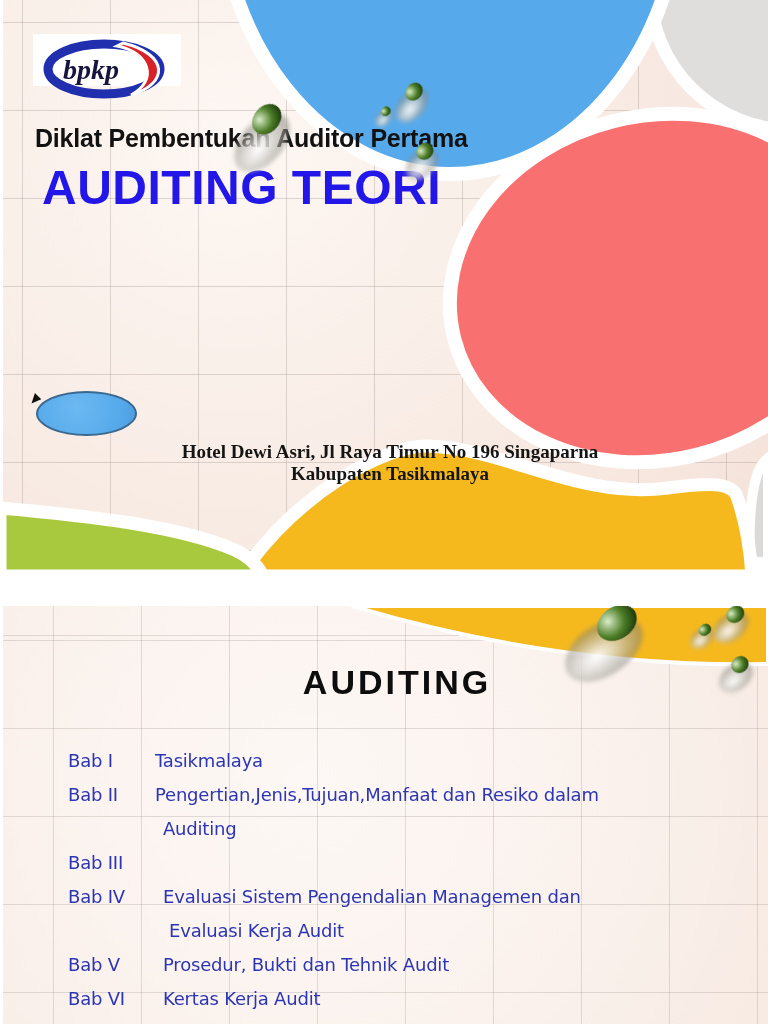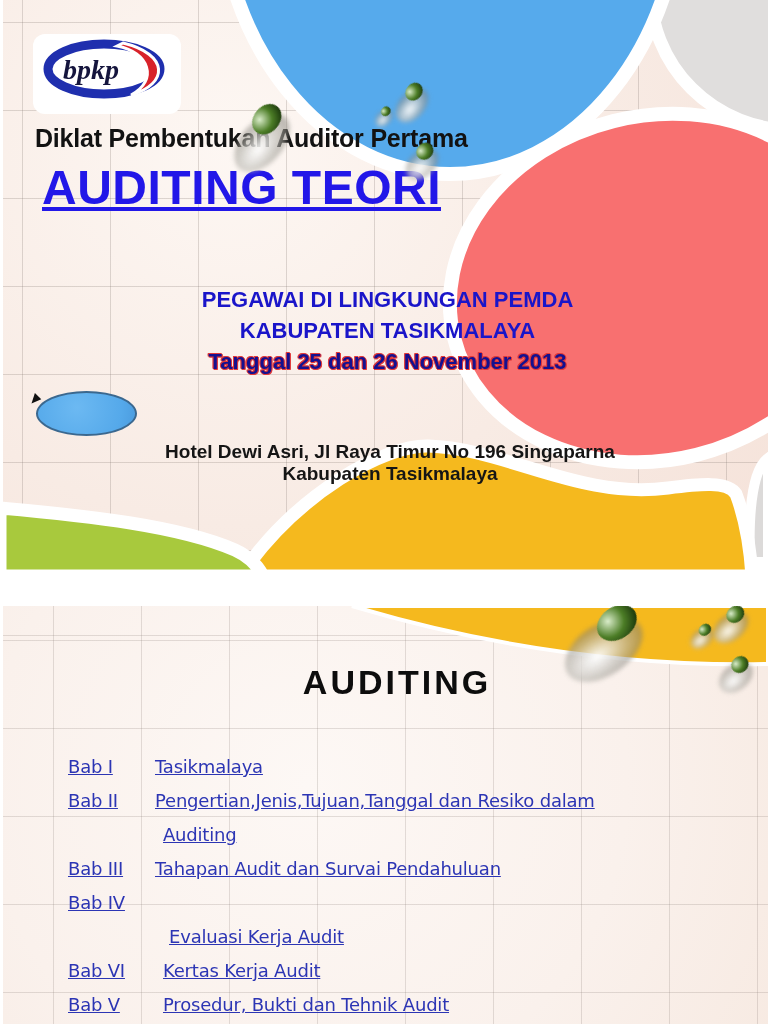--- a/index.html
+++ b/index.html
@@ -21,49 +21,49 @@
       repeating-linear-gradient(to bottom, rgba(130,118,112,.22) 0 1px, transparent 1px 88px),
       radial-gradient(circle at 40% 40%, #fdf8f5 0%, #faf1ec 60%, #f7eae2 100%);
     background-position:53px 0,0 34px,0 0;}
   .page-gap{position:absolute;left:0;top:575px;width:482px;height:5px;background:#fff;}
   .edge-strip{position:absolute;left:0;top:0;width:3px;height:1024px;background:#fff;}
   .corner-notch{position:absolute;left:747px;top:557px;width:21px;height:19px;background:#fff;}
 
   .shapes{position:absolute;left:0;top:0;}
 
   
-  .logo-box{position:absolute;left:33px;top:34px;width:148px;height:80px;background:#fff;border-radius:12px;}
+  .logo-box{position:absolute;left:33px;top:34px;width:148px;height:52px;background:#fff;}
 
   
   .s1-heading{position:absolute;left:35px;top:124px;font-size:25px;font-weight:bold;
     color:#121212;letter-spacing:-.2px;white-space:nowrap;}
   .s1-title{position:absolute;left:42px;top:160px;font-size:48px;font-weight:bold;
-    color:#2217e8;letter-spacing:.5px;white-space:nowrap;text-decoration:underline;}
+    color:#2217e8;letter-spacing:.5px;white-space:nowrap;}
   .s1-sub{position:absolute;left:115px;top:284px;width:545px;text-align:center;
     font-size:22px;font-weight:bold;line-height:31px;color:#1a15c9;}
   .s1-date{color:#14108f;
     text-shadow:-1px 0 0 #e03a3a,1px 0 0 #e03a3a,0 -1px 0 #e03a3a,0 1px 0 #e03a3a,
                 1px 1px 0 #e03a3a,-1px -1px 0 #e03a3a;}
   .s1-venue{position:absolute;left:105px;top:441px;width:570px;text-align:center;
-    font-size:19px;font-weight:bold;line-height:22px;color:#151515;}
+    font-size:19px;font-weight:bold;line-height:22px;color:#151515;font-family:Liberation Serif, serif;}
 
   
   .blue-ellipse{position:absolute;left:36px;top:391px;width:97px;height:41px;
     background:radial-gradient(circle at 40% 35%, #6cb9f2, #55a9ea 70%, #4a9add);
     border:2px solid #3b688f;border-radius:50%;}
   .cursor{position:absolute;left:33px;top:394px;width:0;height:0;
     border-left:8px solid #111;border-top:4px solid transparent;border-bottom:7px solid transparent;
     transform:rotate(18deg);}
 
   
   .s2-title{position:absolute;left:13px;top:57px;width:768px;text-align:center;
     font-size:34px;font-weight:bold;letter-spacing:3px;color:#0d0d0d;}
   .chapters{position:absolute;left:68px;top:137px;width:640px;
     font-family:"DejaVu Sans",sans-serif;font-size:18px;color:#2c35b4;letter-spacing:-.2px;}
-  .ch-row{display:flex;height:34px;align-items:flex-end;text-decoration:underline;}
+  .ch-row{display:flex;height:34px;align-items:center;}
   .ch-label{flex:0 0 87px;}
   .ch-ind1 .ch-text{padding-left:8px;}
   .ch-ind2 .ch-text{padding-left:14px;}
 
   
   .drop{position:absolute;}
   .drop .body{position:absolute;left:0;top:0;width:100%;height:100%;border-radius:50%;
     background:radial-gradient(ellipse at 38% 55%, rgba(255,255,255,.95) 0%,
       rgba(185,183,176,.65) 42%, rgba(122,120,112,.5) 66%, rgba(122,120,112,0) 74%);
     filter:blur(2px);}
@@ -98,25 +98,20 @@
       <svg width="148" height="70" viewBox="0 0 148 70">
         <ellipse cx="71" cy="35" rx="56" ry="25" fill="none" stroke="#1f2fae" stroke-width="9"></ellipse>
         <path d="M 84,12 C 116,18 126,46 98,61 C 136,50 136,20 90,9 Z" fill="#d8222a" stroke="#ffffff" stroke-width="3"></path>
         <text x="30" y="45" font-family="Liberation Serif, serif" font-style="italic" font-weight="bold" font-size="28" fill="#15153d">bpkp</text>
       </svg>
     </div>
 
     <div class="s1-heading">Diklat Pembentukan Auditor Pertama</div>
     <div class="s1-title">AUDITING TEORI</div>
 
-    <div class="s1-sub">
-      <div>PEGAWAI DI LINGKUNGAN PEMDA</div>
-      <div>KABUPATEN TASIKMALAYA</div>
-      <div class="s1-date">Tanggal 25 dan 26 November 2013</div>
-    </div>
 
     <div class="s1-venue">
       <div>Hotel Dewi Asri, Jl Raya Timur No 196 Singaparna</div>
       <div>Kabupaten Tasikmalaya</div>
     </div>
 
     <div class="blue-ellipse"></div>
     <div class="cursor"></div>
 
     <div class="drop" style="left:227px;top:121px;width:70px;height:42px;transform:rotate(-50deg);">
@@ -162,44 +157,44 @@
 
     <div class="s2-title">AUDITING</div>
 
     <div class="chapters">
       <div class="ch-row">
         <span class="ch-label">Bab I</span>
         <span class="ch-text">Tasikmalaya</span>
       </div>
       <div class="ch-row">
         <span class="ch-label">Bab II</span>
-        <span class="ch-text">Pengertian,Jenis,Tujuan,Tanggal dan Resiko dalam</span>
+        <span class="ch-text">Pengertian,Jenis,Tujuan,Manfaat dan Resiko dalam</span>
       </div>
       <div class="ch-row ch-ind1">
         <span class="ch-label"></span>
         <span class="ch-text">Auditing</span>
       </div>
       <div class="ch-row">
         <span class="ch-label">Bab III</span>
-        <span class="ch-text">Tahapan Audit dan Survai Pendahuluan</span>
       </div>
       <div class="ch-row ch-ind1">
         <span class="ch-label">Bab IV</span>
+        <span class="ch-text">Evaluasi Sistem Pengendalian Managemen dan</span>
       </div>
       <div class="ch-row ch-ind2">
         <span class="ch-label"></span>
         <span class="ch-text">Evaluasi Kerja Audit</span>
       </div>
       <div class="ch-row ch-ind1">
+        <span class="ch-label">Bab V</span>
+        <span class="ch-text">Prosedur, Bukti dan Tehnik Audit</span>
+      </div>
+      <div class="ch-row ch-ind1">
         <span class="ch-label">Bab VI</span>
         <span class="ch-text">Kertas Kerja Audit</span>
-      </div>
-      <div class="ch-row ch-ind1">
-        <span class="ch-label">Bab V</span>
-        <span class="ch-text">Prosedur, Bukti dan Tehnik Audit</span>
       </div>
     </div>
   </div>
 
   <div class="page-gap"></div>
   <div class="corner-notch"></div>
   <div class="edge-strip"></div>
 </div>
 
 </body></html>

